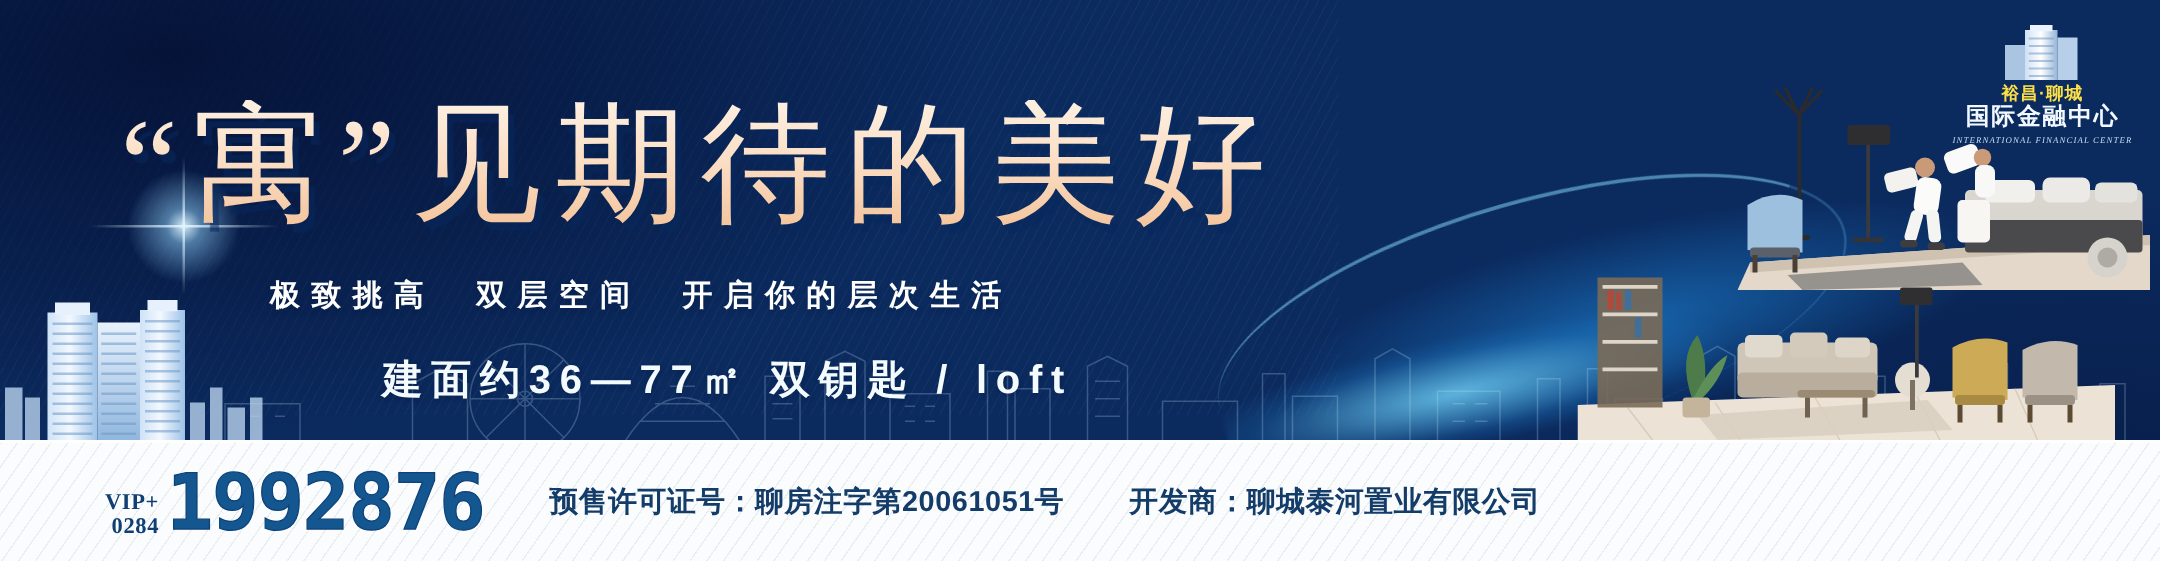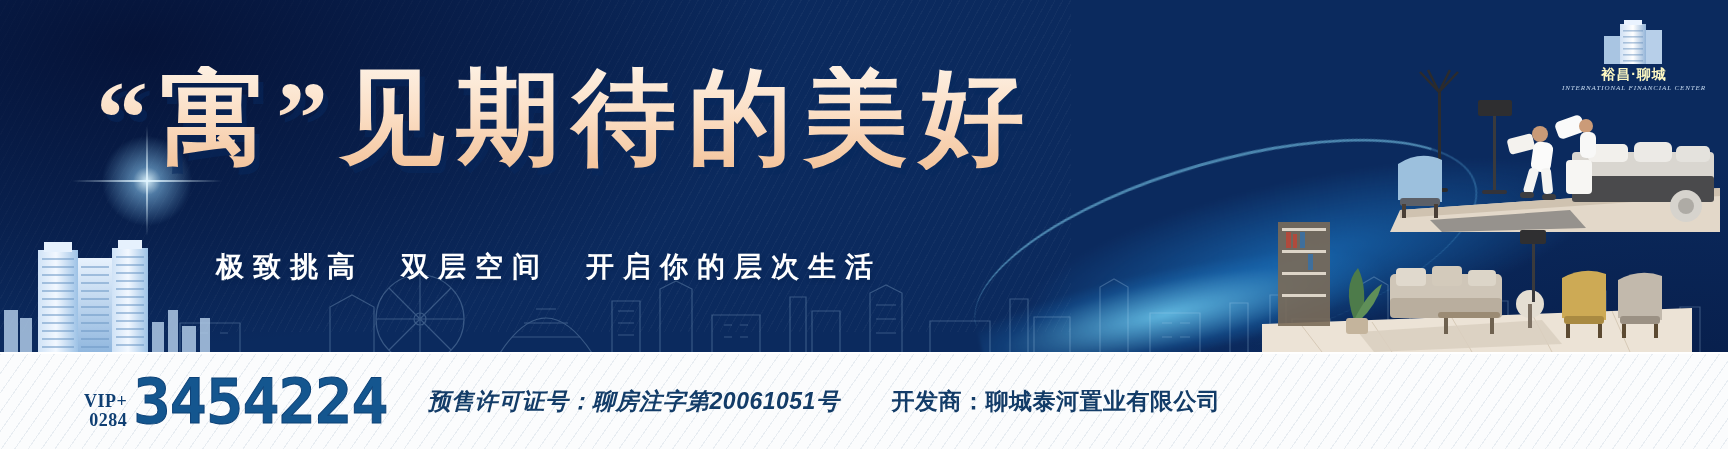--- a/index.html
+++ b/index.html
@@ -66,43 +66,43 @@
 
   
   .city-outline {
     position:absolute; left:0; bottom:96px; width:100%; height:86px;
     opacity:.33;
   }
 
   
   .logo { position:absolute; right:18px; top:18px; width:152px; text-align:center; }
   .logo-bldg { height:46px; position:relative; margin-bottom:2px; }
-  .logo-cn1 { font-size:14px; letter-spacing:1px; color:#fef9c3; font-weight:700;
+  .logo-cn1 { font-size:14px; letter-spacing:1px; color:#fde047; font-weight:700;
               font-family:"Liberation Sans", sans-serif; line-height:1.15; }
   .logo-cn2 { font-size:19px; letter-spacing:1.5px; color:#f2f8ff; font-weight:700;
               font-family:"Liberation Sans", sans-serif; line-height:1.2; margin-top:1px; }
   .logo-en  { font-size:7px; letter-spacing:.9px; color:#c8dcf2; margin-top:2px;
               font-family:"Liberation Serif", serif;font-style:italic; }
 
   
   .headline {
-    position:absolute; left:96px; top:66px;
+    position:absolute; left:96px; top:80px;
     font-family:"Liberation Serif","DejaVu Serif",serif;
-    font-size:104px; font-weight:700; letter-spacing:12px;
+    font-size:104px; font-weight:400; letter-spacing:12px;
     color:#fadcc0;
     background:linear-gradient(180deg,#fdf0e2 0%,#fbdfc6 45%,#f3c49c 100%);
     -webkit-background-clip:text; background-clip:text; -webkit-text-fill-color:transparent;
     filter:drop-shadow(5px 7px 0 rgba(8,40,92,.55));
     white-space:nowrap; line-height:1;
   }
 
   
   .subline1 {
-    position:absolute; left:216px; top:248px;
-    font-size:28px; font-weight:700; color:#ffffff;
+    position:absolute; left:216px; top:220px;
+    font-size:24px; font-weight:700; color:#ffffff;
     letter-spacing:9px; white-space:nowrap;
     text-shadow:1px 2px 4px rgba(5,30,70,.45);
   }
   .subline2 {
     position:absolute; left:306px; top:282px;
     font-size:32px; font-weight:600; color:#f4fbff;
     letter-spacing:7px; white-space:nowrap;
     text-shadow:1px 2px 4px rgba(5,30,70,.45);
   }
 
@@ -132,21 +132,21 @@
     font-family:"DejaVu Sans Mono","Liberation Mono",monospace;
     font-size:62px; font-weight:700; color:#14568f;
     letter-spacing:-1px; line-height:.9;
     -webkit-text-stroke:1px #0d4278;
   }
   .info {
     font-size:23px; font-weight:700; color:#133c68;
     white-space:nowrap; letter-spacing:.5px;
   }
   .info.addr  { margin-left:60px; }
-  .info.lic   { margin-left:40px;font-style:italic; }
+  .info.lic   { margin-left:52px; }
   .info.dev   { margin-left:52px; }
 </style>
 </head>
 <body>
 
 <div id="banner">
 
   <div class="bg-base"></div>
   <div class="bg-diag"></div>
   <div class="bg-vignette"></div>
@@ -273,26 +273,30 @@
           <rect x="65" y="12" width="20" height="1.6"></rect>
             <rect x="65" y="18" width="20" height="1.6"></rect>
           <rect x="65" y="24" width="20" height="1.6"></rect>
             <rect x="65" y="30" width="20" height="1.6"></rect>
           <rect x="65" y="36" width="20" height="1.6"></rect>
             <rect x="65" y="42" width="20" height="1.6"></rect>
         </g>
       </svg>
     </div>
     <div class="logo-cn1">裕昌·聊城</div>
+    <div class="logo-cn2">国际金融中心</div>
     <div class="logo-en">INTERNATIONAL FINANCIAL CENTER</div>
   </div>
 
   <div class="headline">“寓”见期待的美好</div>
 
   <div class="subline1">极致挑高　双层空间　开启你的层次生活</div>
+  <div class="subline2">
+    <span>建面约36—77</span><span>㎡</span>&nbsp;<span>双钥匙 / loft</span>
+  </div>
 
   <div class="scene scene-top">
     <svg viewBox="0 0 330 172" width="330" height="172">
 
       <polygon points="10,150 330,128 330,172 0,172" fill="#e3d8c9"></polygon>
       <polygon points="10,150 330,128 330,136 10,158" fill="#cfc2b0"></polygon>
 
       <polygon points="40,160 180,150 196,168 52,172" fill="#7c7b78" opacity=".75"></polygon>
 
       <rect x="182" y="92" width="142" height="40" rx="4" fill="#d9d6d0"></rect>
@@ -398,21 +402,21 @@
     </svg>
   </div>
 
   <div class="footer">
 
     <div class="phone-block">
       <div class="vip">
         <span class="v1">VIP+</span>
         <span class="v2">0284</span>
       </div>
-      <div class="phone-num">3454224</div>
+      <div class="phone-num">1992876</div>
     </div>
 
     <div class="info lic">预售许可证号：聊房注字第20061051号</div>
     <div class="info dev">开发商：聊城泰河置业有限公司</div>
 
   </div>
 
 </div>
 
 </body></html>

